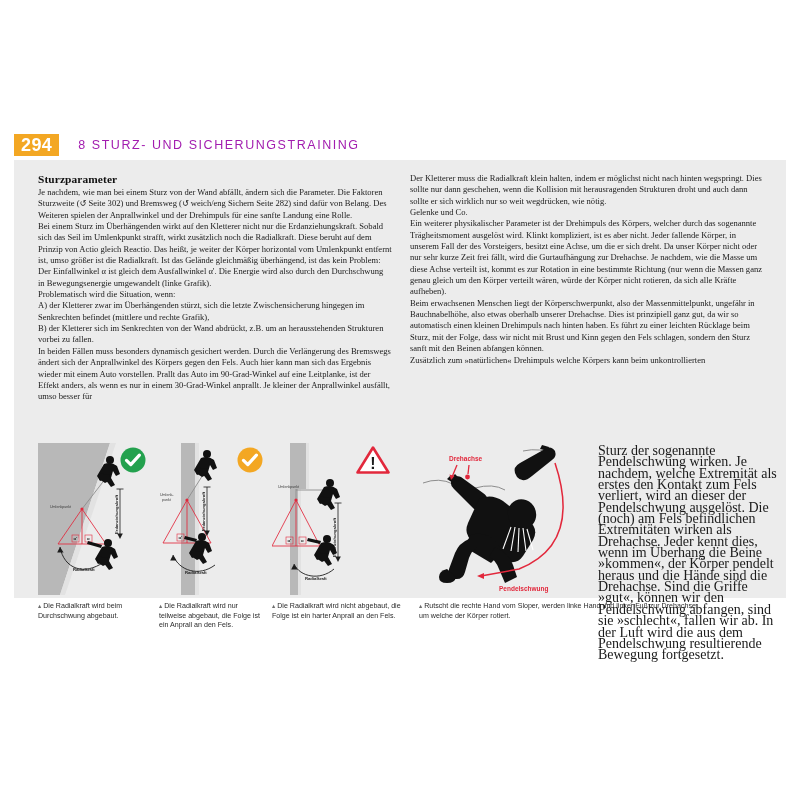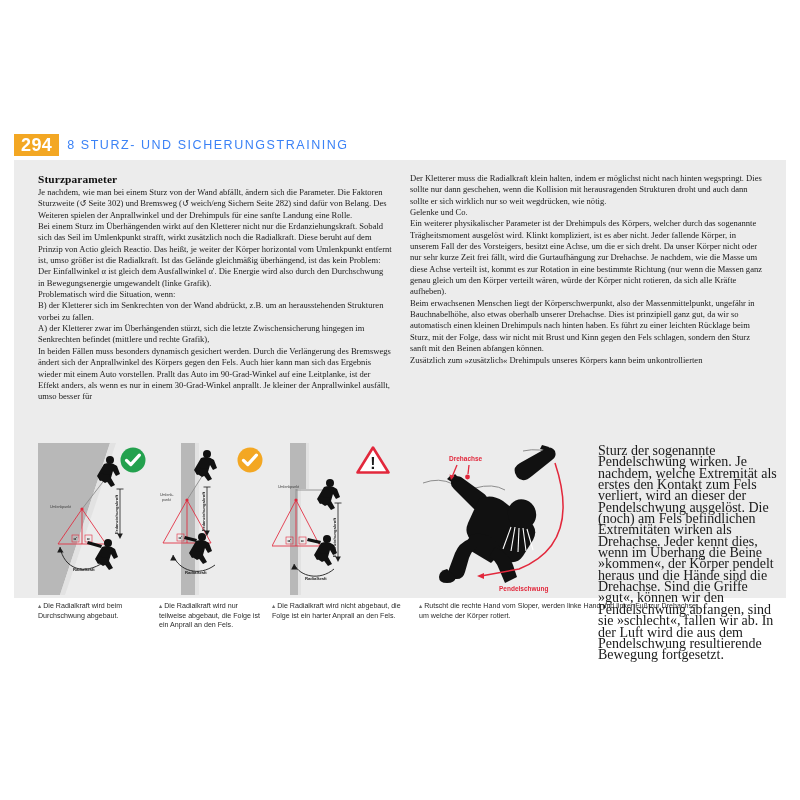--- a/index.html
+++ b/index.html
@@ -30,27 +30,27 @@
     font-family: "Liberation Sans", sans-serif;
     font-size: 18px;
     font-weight: bold;
     letter-spacing: 0.4px;
     padding: 2px 7px 2px 7px;
     display: flex;
     align-items: center;
     line-height: 1;
   }
   .runhead-title {
-    color: #3b82f6;
+    color: #a21caf;
     font-family: "Liberation Sans", sans-serif;
     font-size: 12.5px;
     letter-spacing: 1.55px;
     display: flex;
     align-items: center;
-    padding-left: 8px;
+    padding-left: 19px;
     white-space: nowrap;
     text-align: right;
   }
 
   
   .panel {
     position: absolute;
     left: 14px;
     top: 160px;
     width: 772px;
@@ -196,33 +196,33 @@
   <div class="cols">
 
     <div class="col">
       <h2 class="section-title">Sturzparameter</h2>
 
       <p class="body"><span>Je nachdem, wie man bei einem Sturz von der Wand abfällt, ändern sich die Parameter. Die Faktoren Sturzweite (</span><span class="hookarrow">↺</span><span> Seite 302) und Bremsweg (</span><span class="hookarrow">↺</span><span> weich/eng Sichern Seite 282) sind dafür von Belang. Des Weiteren spielen der Anprallwinkel und der Drehimpuls für eine sanfte Landung eine Rolle.</span></p>
 
       <p class="body"><span>Bei einem Sturz im Überhängenden wirkt auf den Kletterer nicht nur die Erdanziehungskraft. Sobald sich das Seil im Umlenkpunkt strafft, wirkt zusätzlich noch die Radialkraft. Diese beruht auf dem Prinzip von </span><b>Actio gleich Reactio</b><span>. Das heißt, je weiter der Körper horizontal vom Umlenkpunkt entfernt ist, umso größer ist die Radialkraft. Ist das Gelände gleichmäßig überhängend, ist das kein Problem: Der Einfallwinkel α ist gleich dem Ausfallwinkel α'. Die Energie wird also durch den Durchschwung in Bewegungsenergie umgewandelt (linke Grafik).</span></p>
 
       <p class="body">Problematisch wird die Situation, wenn:</p>
+      <p class="body">A) der Kletterer zwar im Überhängenden stürzt, sich die letzte Zwischensicherung hingegen im Senkrechten befindet (mittlere und rechte Grafik),</p>
       <p class="body">B) der Kletterer sich im Senkrechten von der Wand abdrückt, z.B. um an herausstehenden Strukturen vorbei zu fallen.</p>
-      <p class="body">A) der Kletterer zwar im Überhängenden stürzt, sich die letzte Zwischensicherung hingegen im Senkrechten befindet (mittlere und rechte Grafik),</p>
       <p class="body">In beiden Fällen muss besonders dynamisch gesichert werden. Durch die Verlängerung des Bremswegs ändert sich der Anprallwinkel des Körpers gegen den Fels. Auch hier kann man sich das Ergebnis wieder mit einem Auto vorstellen. Prallt das Auto im 90-Grad-Winkel auf eine Leitplanke, ist der Effekt anders, als wenn es nur in einem 30-Grad-Winkel anprallt. Je kleiner der Anprallwinkel ausfällt, umso besser für</p>
     </div>
 
     <div class="col col-right">
       <p class="body">Der Kletterer muss die Radialkraft klein halten, indem er möglichst nicht nach hinten wegspringt. Dies sollte nur dann geschehen, wenn die Kollision mit herausragenden Strukturen droht und auch dann sollte er sich wirklich nur so weit wegdrücken, wie nötig.</p>
       <p class="body">Gelenke und Co.</p>
 
       <p class="body gap"><span>Ein weiterer physikalischer Parameter ist der </span><b>Drehimpuls</b><span> des Körpers, welcher durch das sogenannte </span><b>Trägheitsmoment</b><span> ausgelöst wird. Klinkt kompliziert, ist es aber nicht. Jeder fallende Körper, in unserem Fall der des Vorsteigers, besitzt eine Achse, um die er sich dreht. Da unser Körper nicht oder nur sehr kurze Zeit frei fällt, wird die Gurtaufhängung zur Drehachse. Je nachdem, wie die Masse um diese Achse verteilt ist, kommt es zur Rotation in eine bestimmte Richtung (nur wenn die Massen ganz genau gleich um den Körper verteilt wären, würde der Körper nicht rotieren, da sich alle Kräfte aufheben).</span></p>
 
       <p class="body">Beim erwachsenen Menschen liegt der Körperschwerpunkt, also der Massenmittelpunkt, ungefähr in Bauchnabelhöhe, also etwas oberhalb unserer Drehachse. Dies ist prinzipiell ganz gut, da wir so automatisch einen kleinen Drehimpuls nach hinten haben. Es führt zu einer leichten Rücklage beim Sturz, mit der Folge, dass wir nicht mit Brust und Kinn gegen den Fels schlagen, sondern den Sturz sanft mit den Beinen abfangen können.</p>
-      <p class="body">Zusätzlich zum »zusätzlich« Drehimpuls unseres Körpers kann beim unkontrollierten</p>
+      <p class="body">Zusätzlich zum »natürlichen« Drehimpuls welche Körpers kann beim unkontrollierten</p>
     </div>
   </div>
 
   <div class="figband">
 
     <div class="fig f1">
       <svg width="116" height="152" viewBox="0 0 116 152">
 
         <polygon points="0,0 72,0 22,152 0,152" fill="#b8b8b8"></polygon>
         <polygon points="72,0 78,0 27,152 22,152" fill="#e2e2e2"></polygon>

